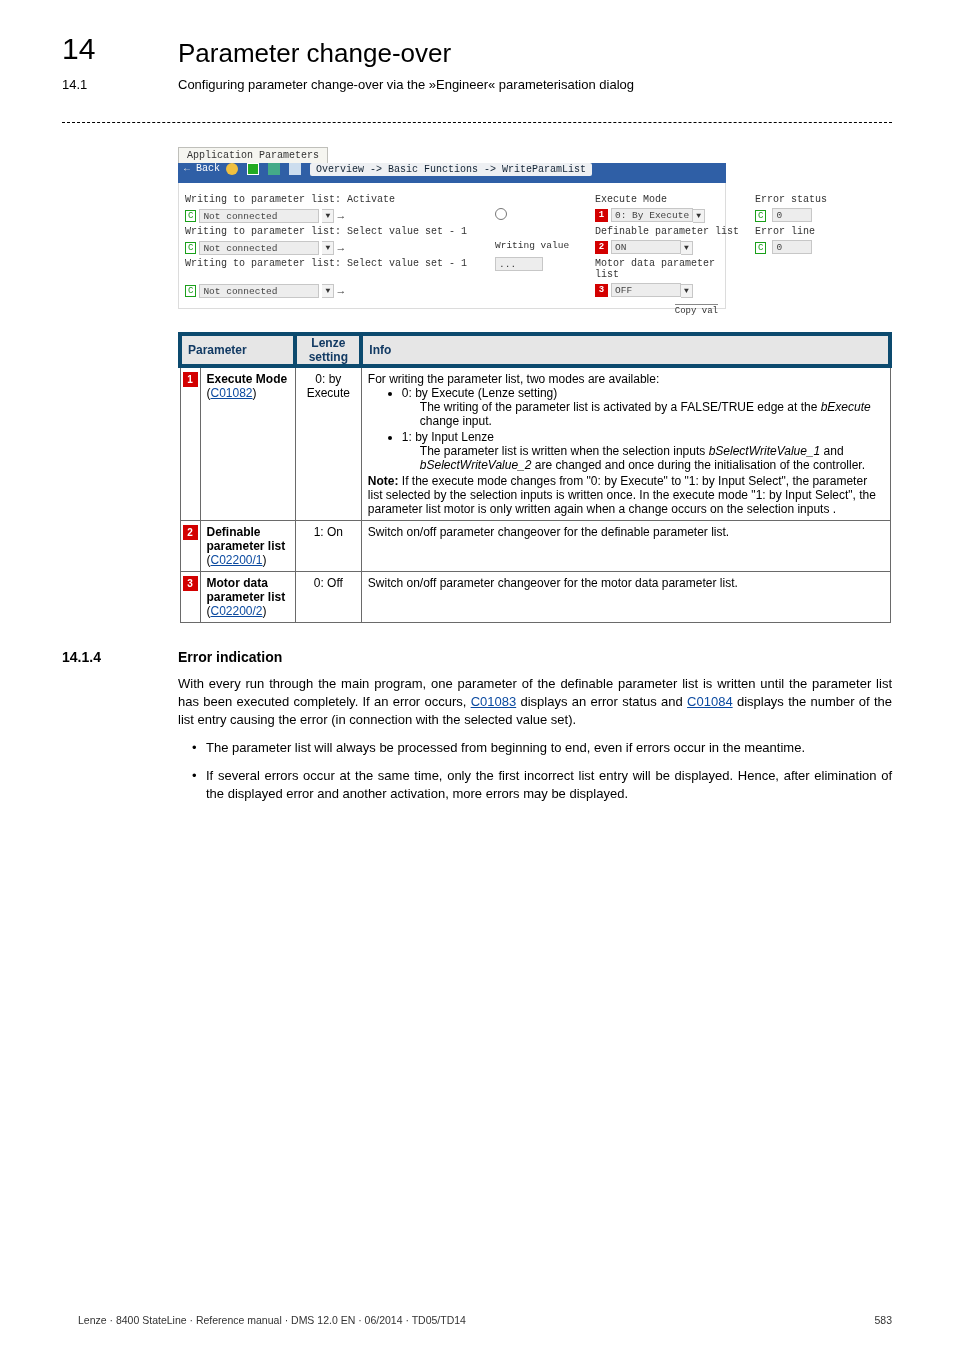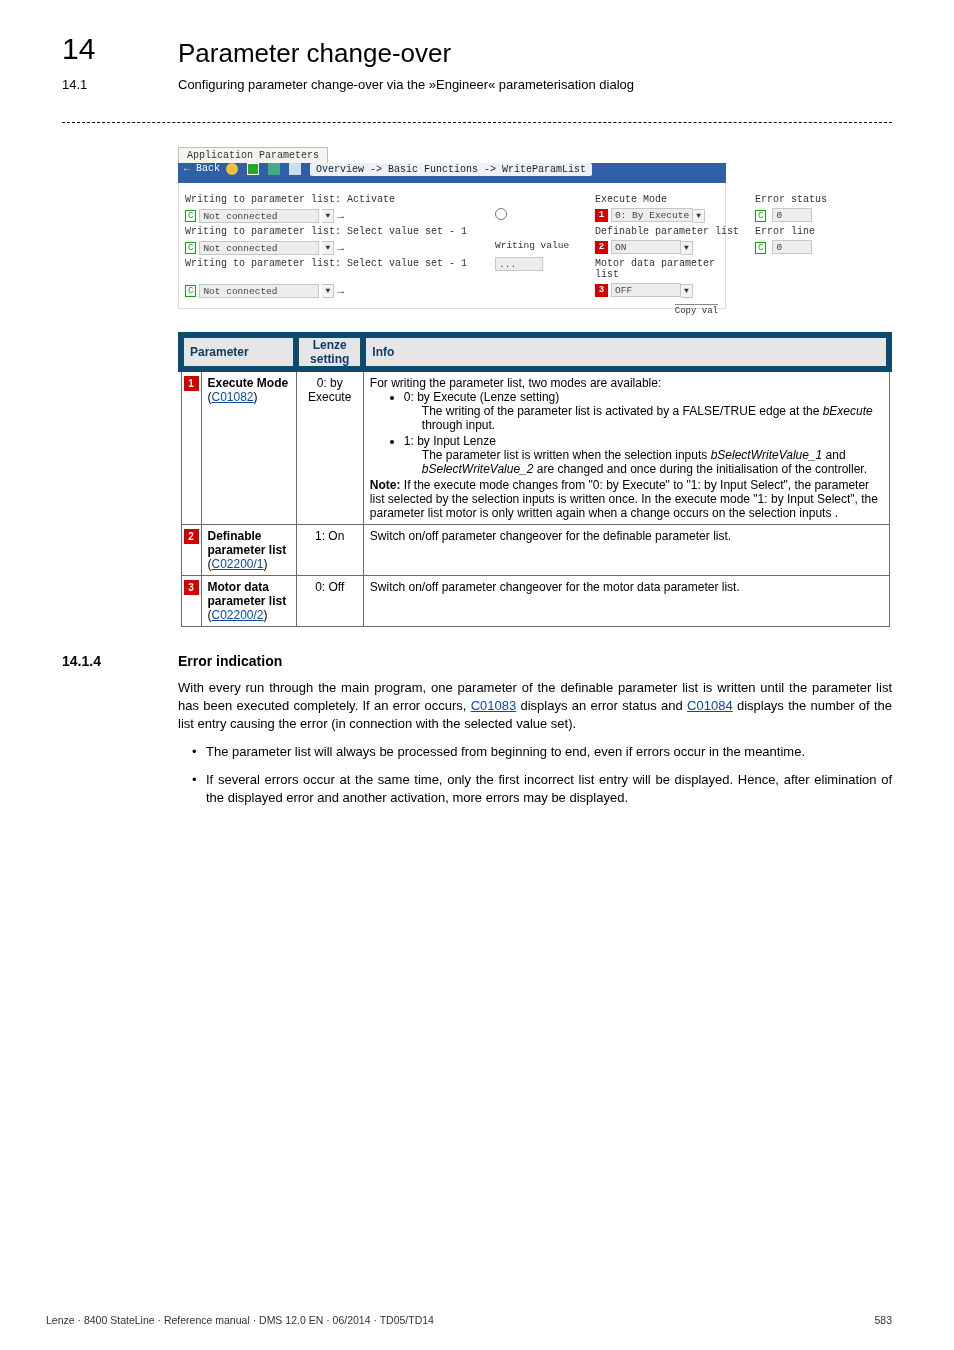--- a/index.html
+++ b/index.html
@@ -32,39 +32,39 @@
   .dd-arrow { display: inline-block; width: 12px; height: 14px; border: 1px solid #c7c7c7; border-left: none; background: #f3f3f3; text-align: center; font-size: 8px; line-height: 12px; color: #333; }
   .arrow-r { font-size: 11px; color: #333; }
   .circ { display:inline-block; width:12px; height:12px; border:1.5px solid #777; border-radius:50%; background:#fff; }
   .selv { font-size: 9.5px; color: #333; }
   .num-badge { display:inline-block; width:13px; height:13px; background:#d30000; color:#fff; font-size:9px; font-weight:bold; text-align:center; line-height:13px; vertical-align: middle; margin-right:3px;}
   .copy-corner { text-align: right; font-size: 9px; color: #333; margin-top: -3px; padding-right: 8px;}
   .copy-corner span { border-top:1px solid #888; padding-top:1px; }
 
   
   table.param { width: 100%; border-collapse: collapse; font-size: 12px; }
-  table.param th { background: #e6e6e6; border: 6px solid #0c4a6e; padding: 0 6px; text-align: left; font-weight: bold; color: #123a63; }
+  table.param th { background: #e6e6e6; border: 4px solid #0c4a6e; padding: 0 6px; text-align: left; font-weight: bold; color: #123a63; }
   table.param th.ls { text-align: center; }
   table.param td { border: 1px solid #6a6a6a; padding: 4px 6px; vertical-align: top; }
   table.param td.num { width: 18px; padding: 4px 2px; text-align: center; background: #fff; }
   table.param td.ls { text-align: center; }
   .red-badge { display: inline-block; width: 15px; height: 15px; background: #d30000; color: #fff; font-size: 10px; font-weight: bold; text-align: center; line-height: 15px; }
   .param-name { font-weight: bold; }
   .code-link { color: #0b4aa0; text-decoration: underline; cursor: pointer; }
   ul.info { list-style: disc; margin-left: 34px; }
   ul.info li { margin-bottom: 2px; }
   .sub-desc { margin-left: 18px; text-indent: 0; font-style: normal; }
   .ital { font-style: italic; }
 
   .body-text { font-size: 13px; line-height: 1.38; text-align: justify; margin-top: 10px; }
   ul.bullets { margin-left: 14px; margin-top: 10px; font-size: 13px; line-height: 1.38; text-align: justify; list-style: none; }
   ul.bullets li { position: relative; padding-left: 14px; margin-bottom: 10px; }
   ul.bullets li::before { content: "•"; position: absolute; left: 0; }
 
-  .footer { position: absolute; bottom: 24px; left: 46px; right: 62px; font-size: 10.5px; color: #333; display: flex; justify-content: space-between; }
+  .footer { position: absolute; bottom: 24px; left: 78px; right: 62px; font-size: 10.5px; color: #333; display: flex; justify-content: space-between; }
 </style>
 </head>
 <body>
 
 <div class="page">
   <div class="chapnum">14</div>
   <div class="chapter">Parameter change-over</div>
   <div class="sub-row">
     <div class="subnum">14.1</div>
     <div class="subtext">Configuring parameter change-over via the »Engineer« parameterisation dialog</div>
@@ -154,21 +154,21 @@
           <td>
             <div class="param-name">Execute Mode</div>
             <div>(<span class="code-link">C01082</span>)</div>
           </td>
           <td class="ls">0: by Execute</td>
           <td>
             <div>For writing the parameter list, two modes are available:</div>
             <ul class="info">
               <li>
                 <span>0: by Execute (Lenze setting)</span>
-                <div class="sub-desc"><span>The writing of the parameter list is activated by a FALSE/TRUE edge at the </span><span class="ital">bExecute</span><span> through input.</span></div>
+                <div class="sub-desc"><span>The writing of the parameter list is activated by a FALSE/TRUE edge at the </span><span class="ital">bExecute</span><span> change input.</span></div>
               </li>
               <li>
                 <span>1: by Input Lenze</span>
                 <div class="sub-desc"><span>The parameter list is written when the selection inputs </span><span class="ital">bSelectWriteValue_1</span><span> and </span><span class="ital">bSelectWriteValue_2</span><span> are changed and once during the initialisation of the controller.</span></div>
               </li>
             </ul>
             <div><b>Note:</b><span> If the execute mode changes from "0: by Execute" to "1: by Input Select", the parameter list selected by the selection inputs is written once. In the execute mode "1: by Input Select", the parameter list motor is only written again when a change occurs on the selection inputs  .</span></div>
           </td>
         </tr>
         <tr>

